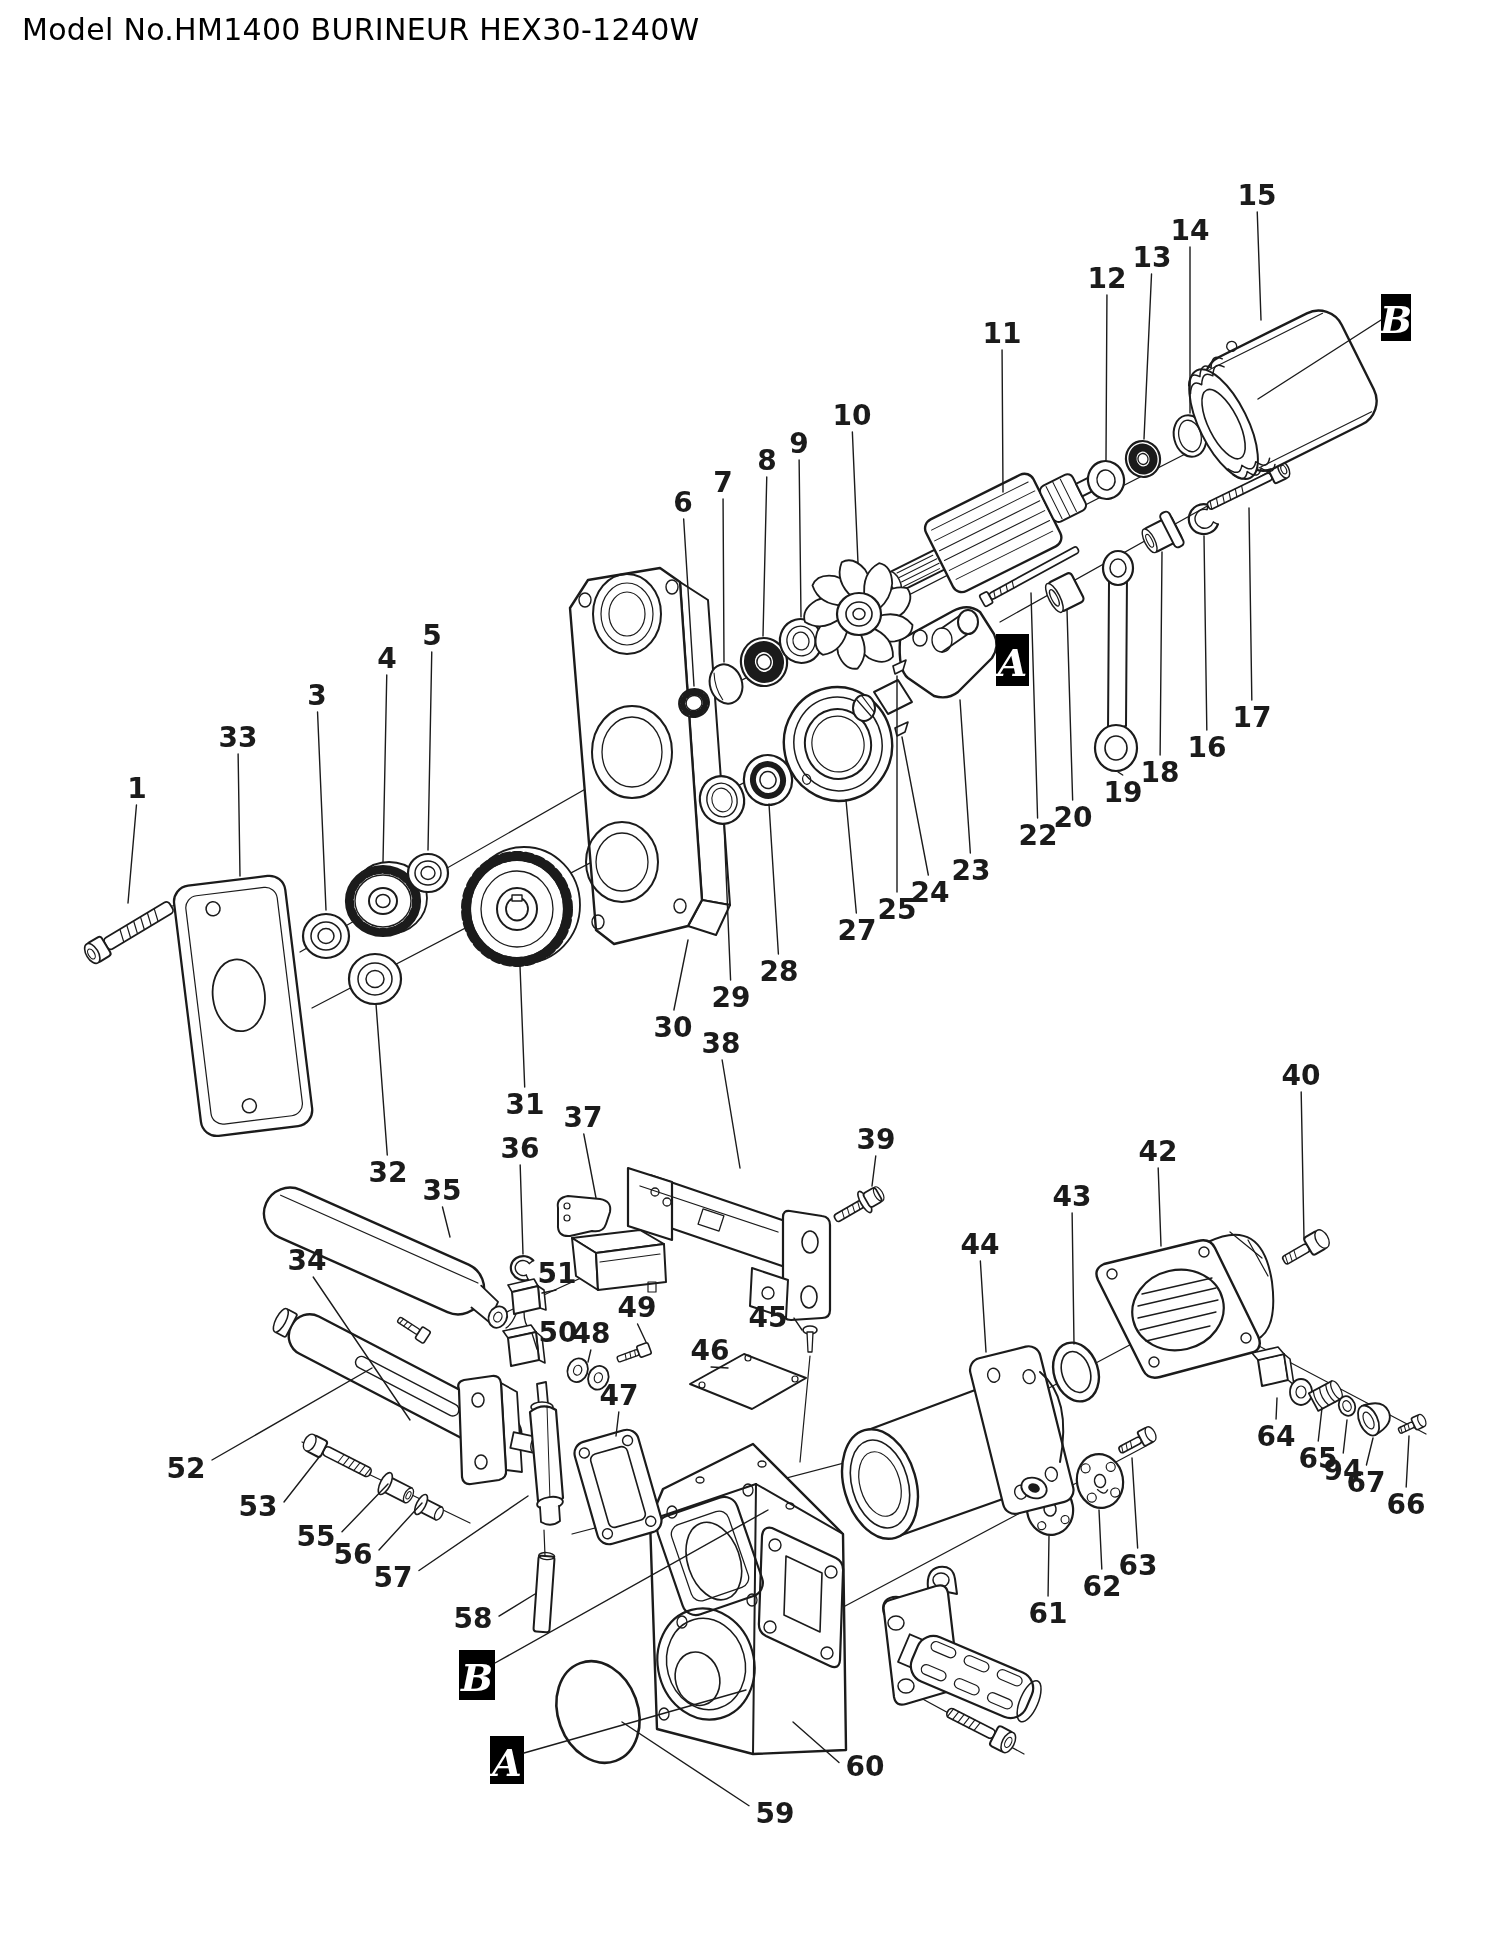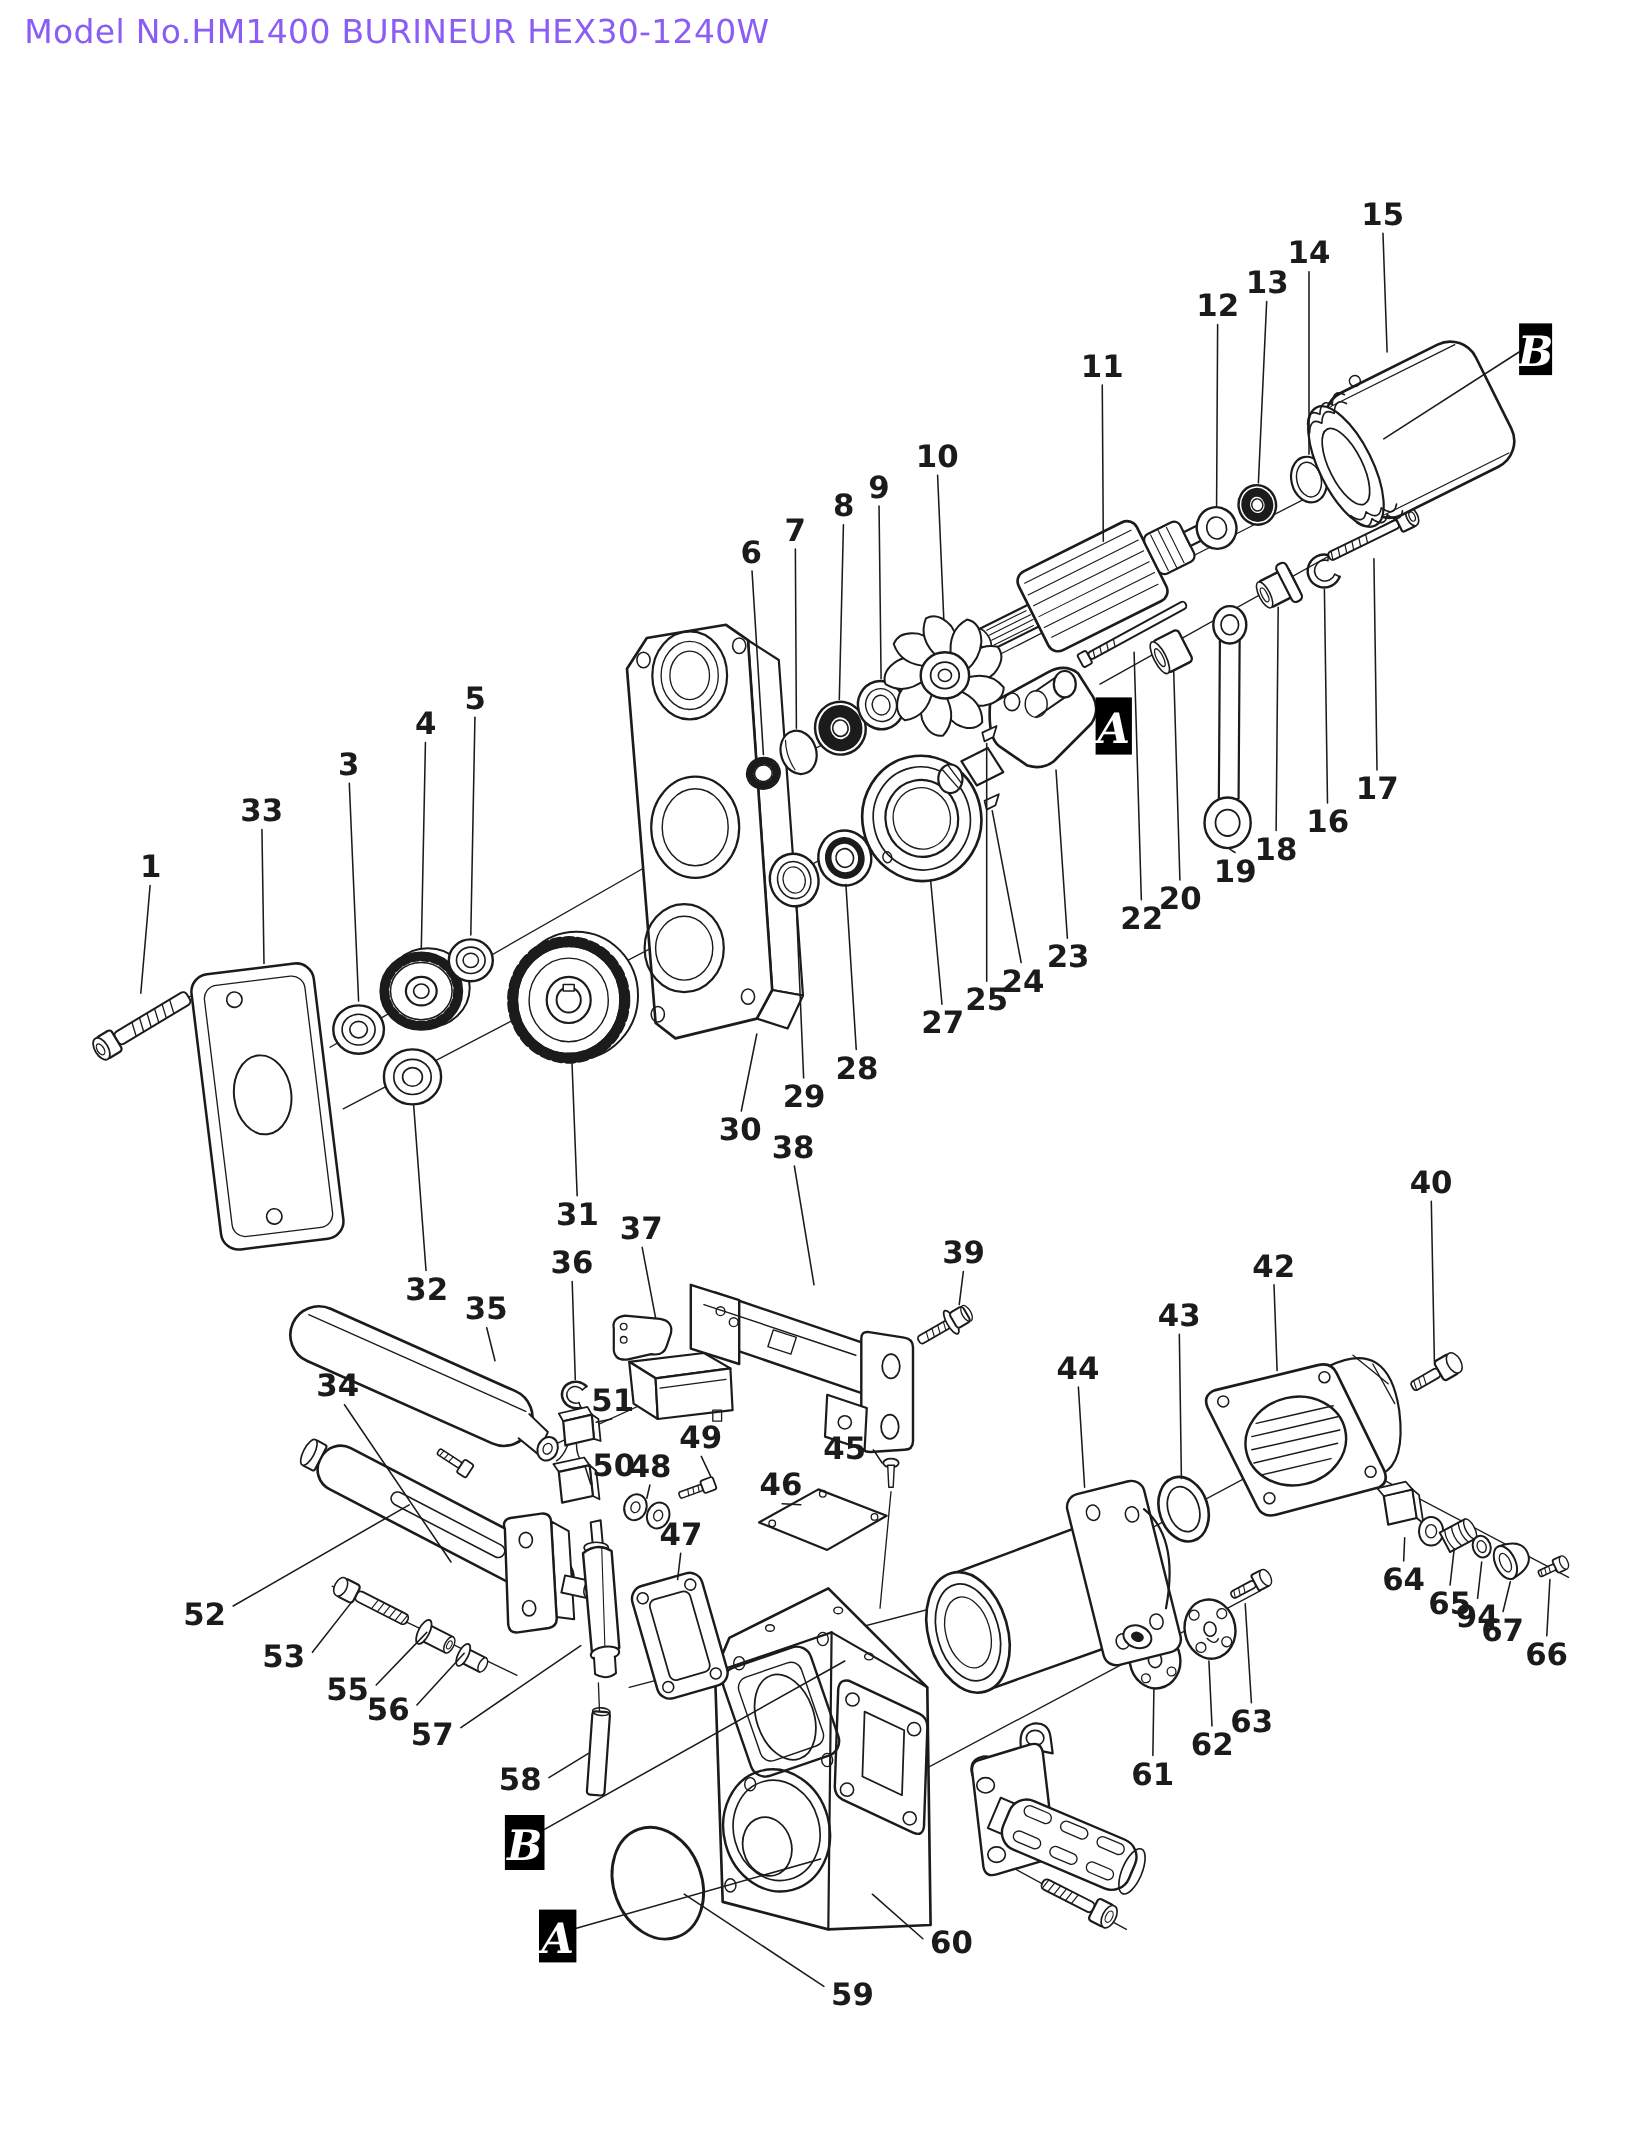--- a/index.html
+++ b/index.html
@@ -1,17 +1,17 @@
 <!DOCTYPE html>
 <html><head>
 <meta charset="utf-8">
 <style>
   html,body{margin:0;padding:0;background:#fff;}
   body{width:1500px;height:1954px;position:relative;font-family:"DejaVu Sans",sans-serif;}
-  .title{position:absolute;left:22px;top:12px;font-size:30px;color:#8b5cf6;letter-spacing:.3px;white-space:nowrap;}
+  .title{position:absolute;left:22px;top:12px;font-size:30px;color:#000000;letter-spacing:.3px;white-space:nowrap;}
   svg{position:absolute;left:0;top:0;}
   .lbl{font-family:"DejaVu Sans",sans-serif;font-size:28px;font-weight:700;fill:#1b1b1b;}
   .mletter{font-family:"DejaVu Serif",serif;font-size:38px;font-weight:700;font-style:italic;fill:#fff;}
 </style>
 </head>
 <body>
 
 <div class="title">Model No.HM1400 BURINEUR HEX30-1240W</div>
 
 <svg width="1500" height="1954" viewBox="0 0 1500 1954">

